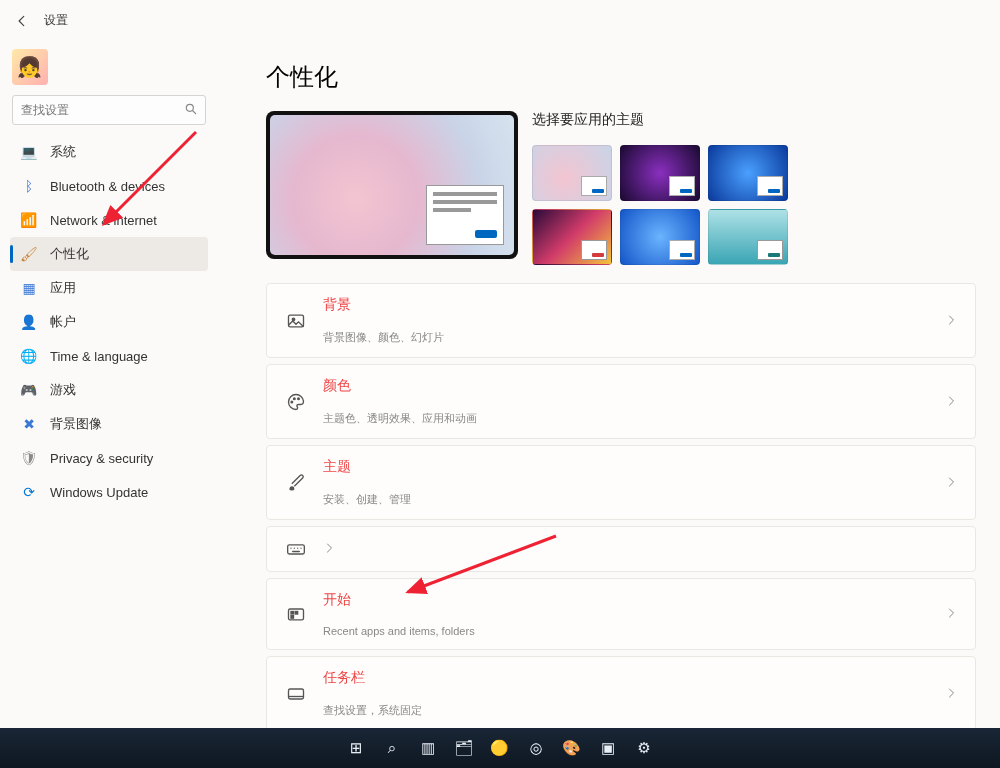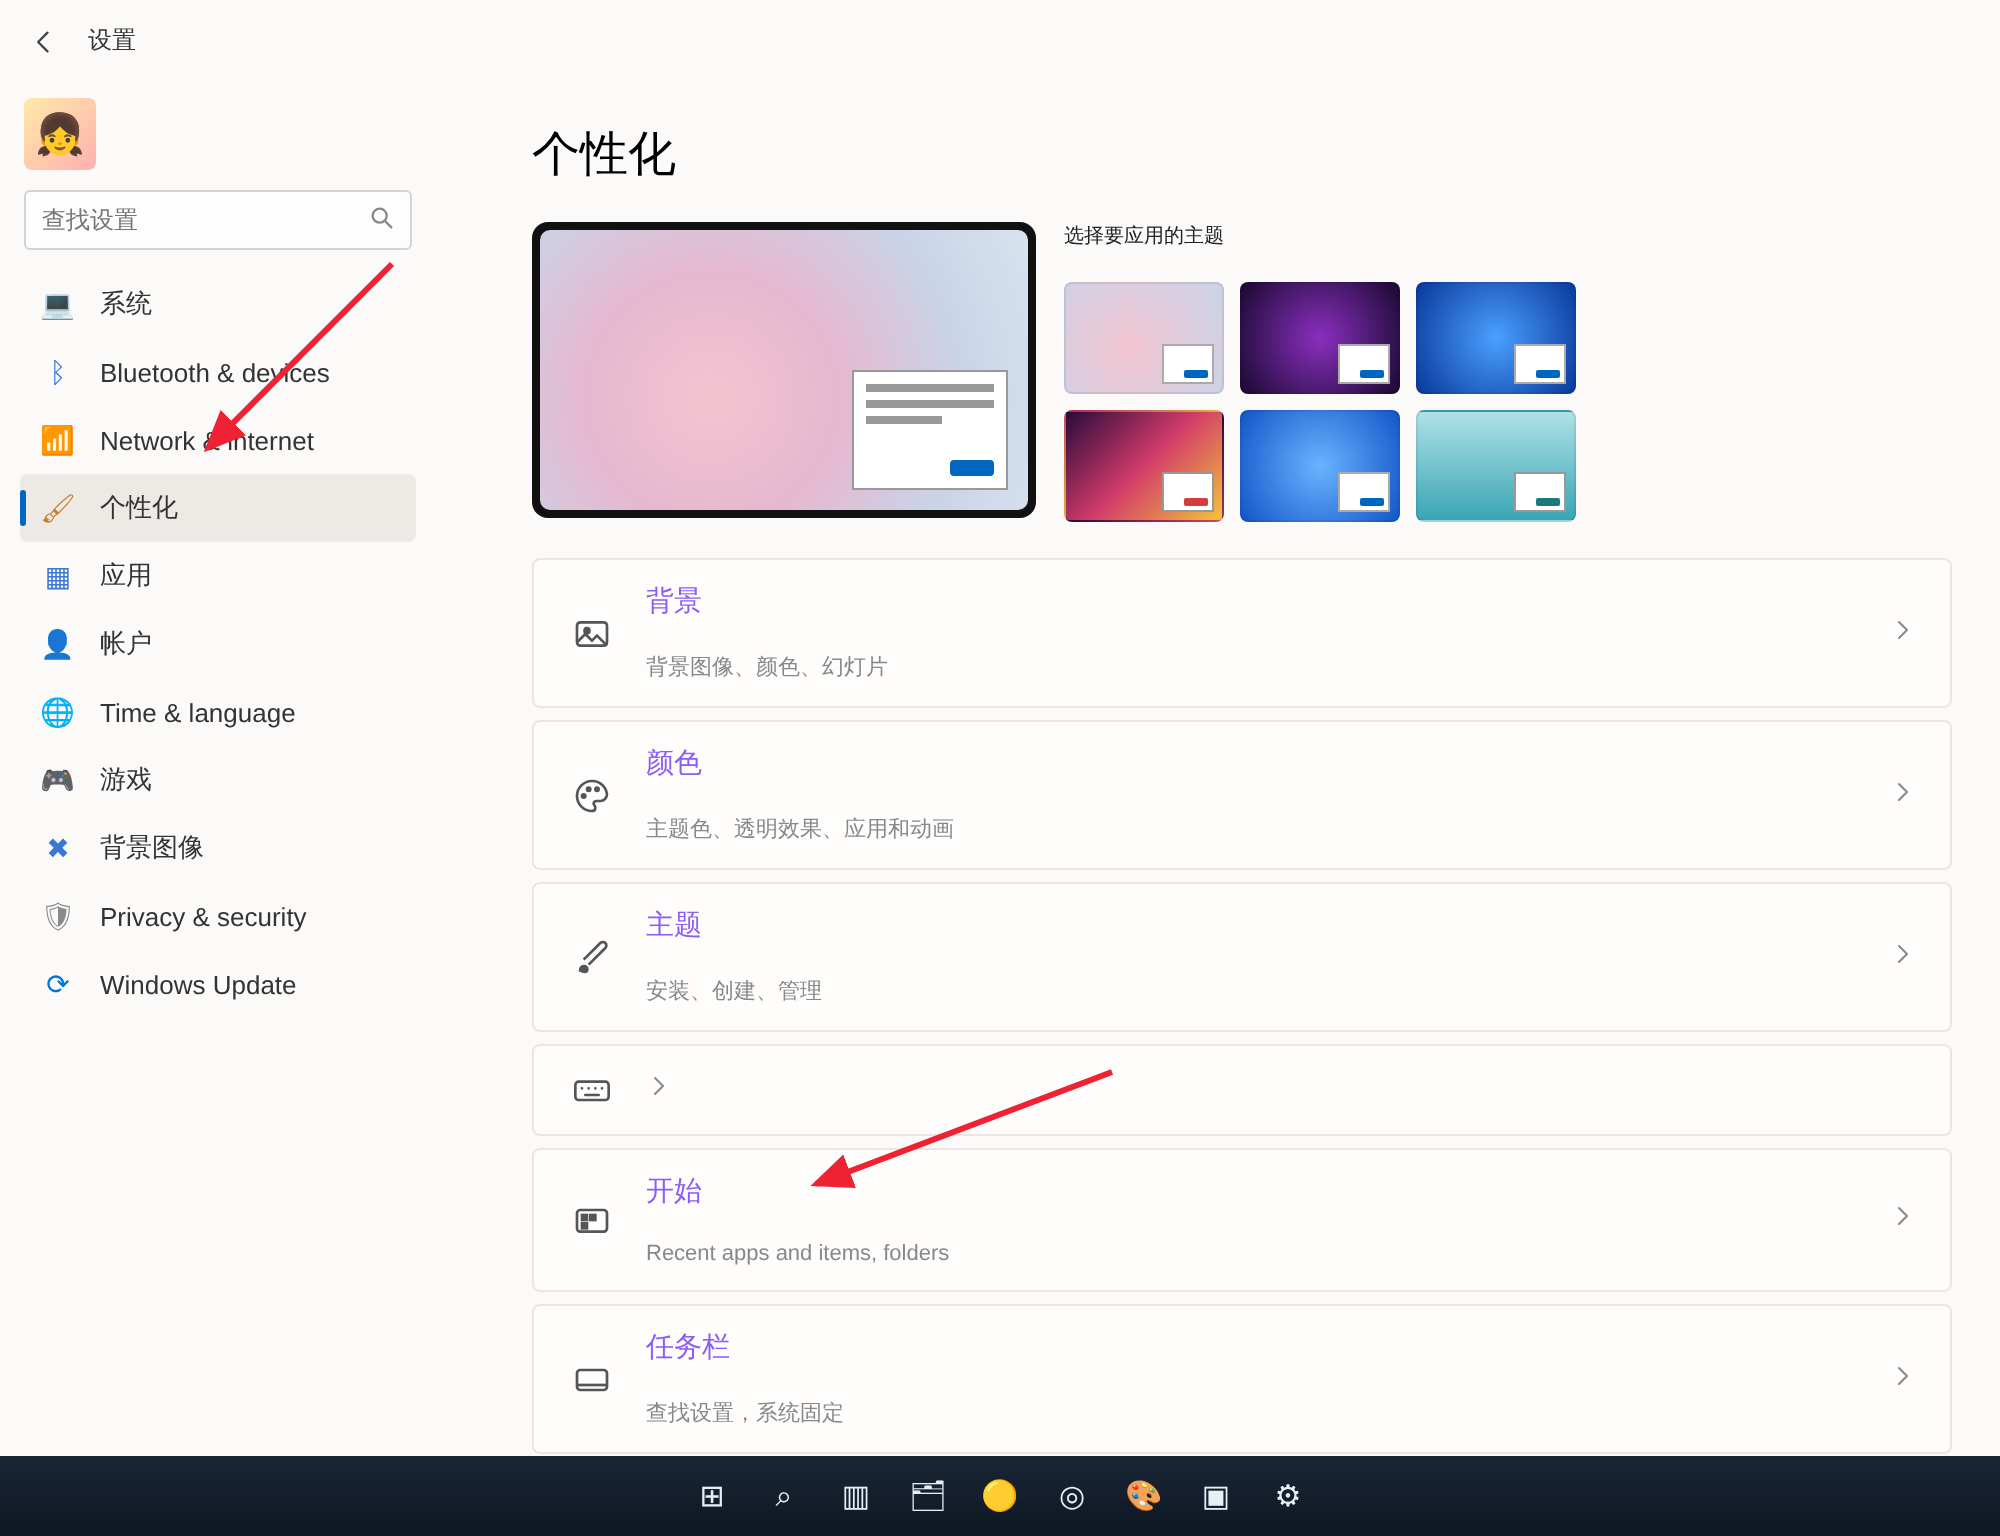--- a/index.html
+++ b/index.html
@@ -20,30 +20,30 @@
   .main { flex: 1; padding: 24px 24px 0 54px; overflow-y: auto; }
   .page-title { font-size: 24px; font-weight: 400; margin-bottom: 18px; }
   .preview-row { display: flex; gap: 14px; align-items: flex-start; margin-bottom: 18px; }
   .preview-big { width: 252px; }
   .preview-big .monitor { width: 100%; height: 148px; background:#111; border-radius: 8px; padding:4px; }
   .preview-big .screen { width:100%; height:100%; border-radius:5px; background: radial-gradient(circle at 35% 60%, #f3c4d0 0%, #e6b8cf 35%, #c9d4e8 70%, #d8e3ef 100%); position:relative; overflow:hidden; }
   .preview-big .win { position:absolute; right:10px; bottom:10px; width:78px; height:60px; background:#fff; border:1px solid #999; padding:6px; }
   .preview-big .win .l { height:4px; background:#999; margin-bottom:4px; }
   .preview-big .win .btn { position:absolute; bottom:6px; right:6px; width:22px; height:8px; background:#0067c0; border-radius:2px; }
   .themes-col { flex:1; }
-  .themes-label { font-size: 10px; margin-bottom: 16px; color:#222; }
+  .themes-label { font-size: 14px; margin-bottom: 16px; color:#222; }
   .theme-grid { display:grid; grid-template-columns: repeat(3, 80px); gap:8px; }
   .theme-thumb { width:80px; height:56px; border-radius:4px; position:relative; overflow:hidden; border:1px solid rgba(0,0,0,.08); cursor:default; }
   .theme-thumb .mini { position:absolute; right:4px; bottom:4px; width:26px; height:20px; background:#fff; border:1px solid #aaa; }
   .theme-thumb .mini::after { content:""; position:absolute; bottom:2px; right:2px; width:12px; height:4px; background:#0067c0; border-radius:1px; }
   .settings-list { display:flex; flex-direction:column; gap:6px; margin-bottom:16px; }
   .setting-item { display:flex; align-items:center; gap:16px; padding:12px 18px; background:#fefdfc; border:1px solid #eae7e3; border-radius:4px; cursor:default; }
   .setting-icon { width:22px; display:flex; align-items:center; justify-content:center; color:#555; }
   .setting-texts { flex:1; }
-  .setting-title { font-size:14px; color:#8b5cf6; }
+  .setting-title { font-size:14px; color:#ef4444; }
   .setting-desc { font-size:11px; color:#888; margin-top:16px; }
   .chev-right { color:#888; }
   .taskbar { position:absolute; left:0; right:0; bottom:0; height:40px; background:linear-gradient(#1a2636,#0e1722); display:flex; align-items:center; justify-content:center; gap:10px; }
   .taskbar .tb-icon { width:26px; height:26px; display:flex; align-items:center; justify-content:center; color:#e8eef6; font-size:15px; border-radius:4px; cursor:default; }
   .arrow { position:absolute; pointer-events:none; }
   .arrow svg { overflow:visible; }
 </style>
 <style>.theme-grid .theme-thumb:nth-child(4) .mini::after{background:#d23c3c;}</style><style>.theme-grid .theme-thumb:nth-child(6) .mini::after{background:#1a7a7a;}</style></head>
 <body>
 

